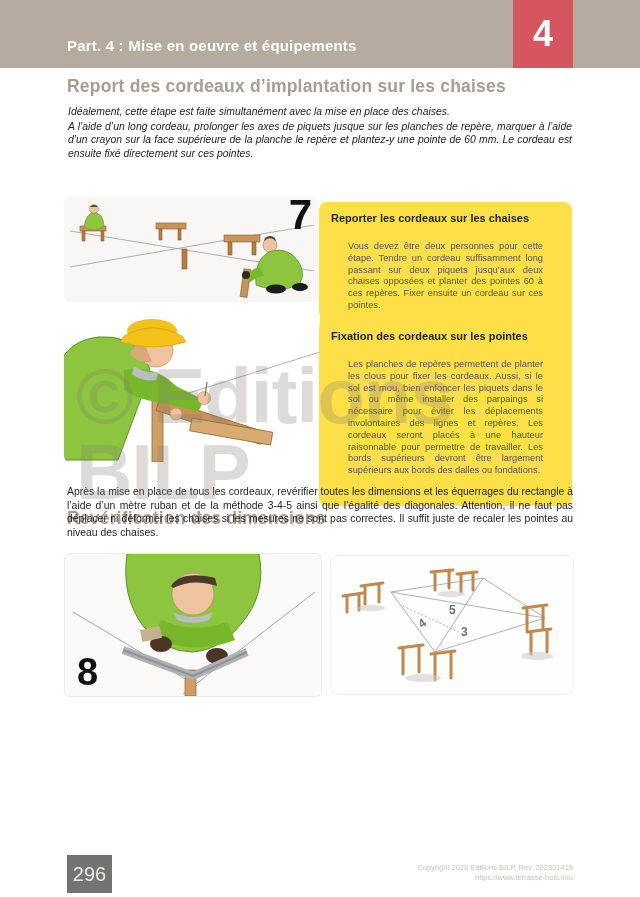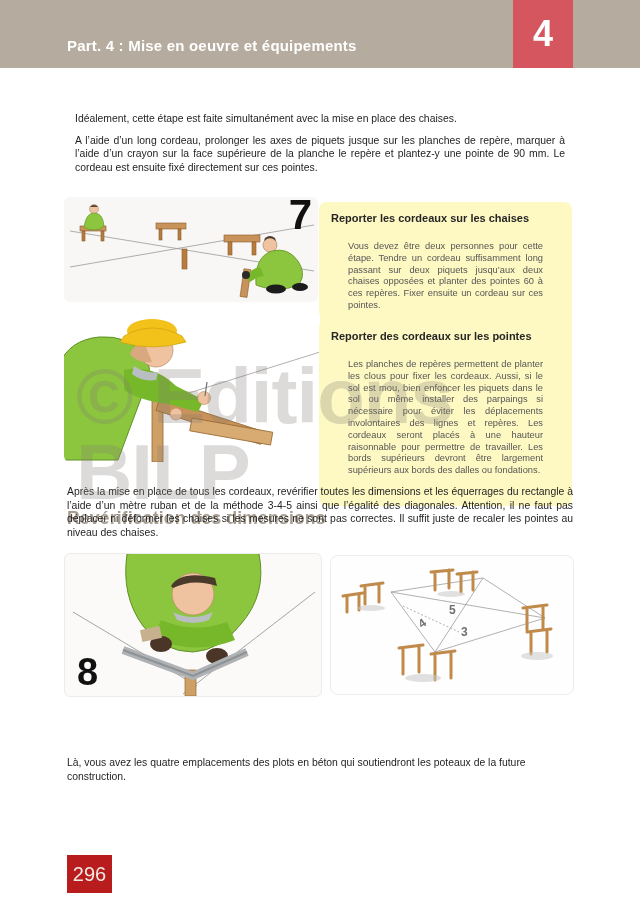--- a/index.html
+++ b/index.html
@@ -13,71 +13,72 @@
                  display:flex;align-items:center;justify-content:center;
                  font-size:36px;font-weight:bold;color:#ffffff;}
 
   h1.sec{position:absolute;left:67px;margin:0;font-size:17.5px;font-weight:bold;color:#a89d8f;letter-spacing:.2px;}
   #h-report{top:76px;}
   #h-reverif{top:472px;margin-top:36px;}
 
   .body{position:absolute;left:67px;width:506px;margin:0;font-size:10.4px;line-height:13.5px;color:#1e1e1e;}
   .just{text-align:justify;}
   #para-group1{top:104px;}
-  #para-group1 p{margin:8px;}
+  #para-group1 p{margin:1px;font-style:italic;}
   #para-reverif{top:485px;}
 
   
   .illus{position:absolute;margin:0;border-radius:6px;overflow:hidden;}
   #illus1{left:64px;top:197px;width:254px;height:105px;background:#f8f7f5;}
   #illus2{left:64px;top:310px;width:256px;height:152px;background:#ffffff;}
   #illus3{left:64px;top:553px;width:256px;height:142px;background:#fbfaf9;border:1px solid #eeece9;}
   #illus4{left:330px;top:555px;width:242px;height:138px;background:#fefefe;border:1px solid #efedea;border-radius:8px;}
   .illus svg{display:block;width:100%;height:100%;}
 
   .step-num{position:absolute;font-weight:bold;color:#111;font-family:"Liberation Sans",sans-serif;}
   #num7{top:-6px;right:6px;font-size:42px;}
   #num8{left:12px;bottom:2px;font-size:38px;}
 
   
-  .info-box{position:absolute;left:319px;width:253px;background:#fef9c3;border-radius:8px;
+  .info-box{position:absolute;left:319px;width:253px;background:#fde047;border-radius:8px;
             padding:10px 12px 12px 12px;box-sizing:border-box;}
   #box-reporter{top:202px;min-height:96px;}
   #box-fixation{top:320px;min-height:133px;}
   .info-box h3{margin:0 0 6px 0;font-size:11px;font-weight:bold;color:#262626;}
   .info-box p{margin:17px;font-size:9.3px;line-height:11.8px;color:#555;text-align:justify;}
 
   
   .watermark{position:absolute;left:76px;top:358px;z-index:5;pointer-events:none;
              font-weight:bold;color:rgba(128,122,114,0.27);line-height:76px;font-size:78px;letter-spacing:-1px;}
 
   
   #closing{top:711px;}
   #closing .link{color:#e05e5c;text-decoration:none;}
   #final-para{top:756px;}
 
   
-  .pagenum{position:absolute;left:67px;top:855px;width:45px;height:38px;background:#b91c1c;
+  .pagenum{position:absolute;left:67px;top:855px;width:45px;height:38px;background:#737373;
            display:flex;align-items:center;justify-content:center;font-size:20px;color:#edeae4;}
   .copyright{position:absolute;right:67px;top:863px;text-align:right;font-size:7.5px;line-height:9.5px;color:#c7c3bc;}
 </style>
 </head>
 <body>
 
 <div class="page">
 
   <header class="band">
     <div class="band-title">Part. 4 : Mise en oeuvre et équipements</div>
     <div class="chapter-badge">4</div>
   </header>
 
+  <h1 class="sec" id="h-report">Report des cordeaux d’implantation sur les chaises</h1>
 
   <div class="body" id="para-group1">
     <p>Idéalement, cette étape est faite simultanément avec la mise en place des chaises.</p>
-    <p class="just">A l’aide d’un long cordeau, prolonger les axes de piquets jusque sur les planches de repère, marquer à l’aide d’un crayon sur la face supérieure de la planche le repère et plantez-y une pointe de 90 mm. Le cordeau est ensuite fixé directement sur ces pointes.</p>
+    <p class="just">A l’aide d’un long cordeau, prolonger les axes de piquets jusque sur les planches de repère, marquer à l’aide d’un crayon sur la face supérieure de la planche le repère et plantez-y une pointe de 60 mm. Le cordeau est ensuite fixé directement sur ces pointes.</p>
   </div>
 
   <figure class="illus" id="illus1">
     <svg viewBox="0 0 254 105">
       <line x1="6" y1="70" x2="250" y2="28" stroke="#9b9b9b" stroke-width="0.8"></line>
       <line x1="6" y1="34" x2="250" y2="74" stroke="#9b9b9b" stroke-width="0.8"></line>
 
       <g stroke="#8a5a2b" stroke-width="0.6">
         <rect x="16" y="29" width="26" height="5" fill="#c8935a"></rect>
         <rect x="18" y="34" width="3" height="10" fill="#b97c3f"></rect>
@@ -135,21 +136,21 @@
         <path d="M60 26 q28-16 58 0 l4 6 q-34 10 -66 0z" fill="#f2c21a" stroke="#c79c0a" stroke-width="0.6"></path>
         <path d="M70 56 q12 8 24 6 l-2 8 q-14 2 -24-6z" fill="#b9bec2"></path>
         <circle cx="140" cy="88" r="6.5" fill="#f0c3a0" stroke="#b58a63" stroke-width="0.6"></circle>
         <circle cx="112" cy="104" r="6" fill="#f0c3a0" stroke="#b58a63" stroke-width="0.6"></circle>
         <line x1="143" y1="72" x2="141" y2="86" stroke="#707070" stroke-width="1.2"></line>
       </g>
     </svg>
   </figure>
 
   <aside class="info-box" id="box-fixation">
-    <h3>Reporter des cordeaux sur les pointes</h3>
+    <h3>Fixation des cordeaux sur les pointes</h3>
     <p>Les planches de repères permettent de planter les clous pour fixer les cordeaux. Aussi, si le sol est mou, bien enfoncer les piquets dans le sol ou même installer des parpaings si nécessaire pour éviter les déplacements involontaires des lignes et repères. Les cordeaux seront placés à une hauteur raisonnable pour permettre de travailler. Les bords supérieurs devront être largement supérieurs aux bords des dalles ou fondations.</p>
   </aside>
 
   <div class="watermark">
     <div>© Editions</div>
     <div>BILP</div>
   </div>
 
   <h1 class="sec" id="h-reverif">Revérification des dimensions</h1>
   <p class="body just" id="para-reverif">Après la mise en place de tous les cordeaux, revérifier toutes les dimensions et les équerrages du rectangle à l’aide d’un mètre ruban et de la méthode 3-4-5 ainsi que l’égalité des diagonales. Attention, il ne faut pas déplacer ni déformer les chaises si les mesures ne sont pas correctes. Il suffit juste de recaler les pointes au niveau des chaises.</p>
@@ -206,17 +207,20 @@
 
       <g fill="#c9c9c9" opacity="0.55">
         <ellipse cx="40" cy="52" rx="14" ry="3"></ellipse>
         <ellipse cx="120" cy="38" rx="14" ry="3"></ellipse>
         <ellipse cx="206" cy="100" rx="16" ry="4"></ellipse>
         <ellipse cx="92" cy="122" rx="18" ry="4"></ellipse>
       </g>
     </svg>
   </figure>
 
-  <p class="body" id="final-para">Là, vous avez les quatre emplacements des plots en béton qui soutiendront les poteaux de la future construction.</p>
 
   <div class="pagenum">296</div>
+  <div class="copyright">
+    <div>Copyright 2023 Editions BILP, Rev. 202301415</div>
+    <div>https://www.terrasse-bois.info</div>
+  </div>
 
 </div>
 
 </body></html>

